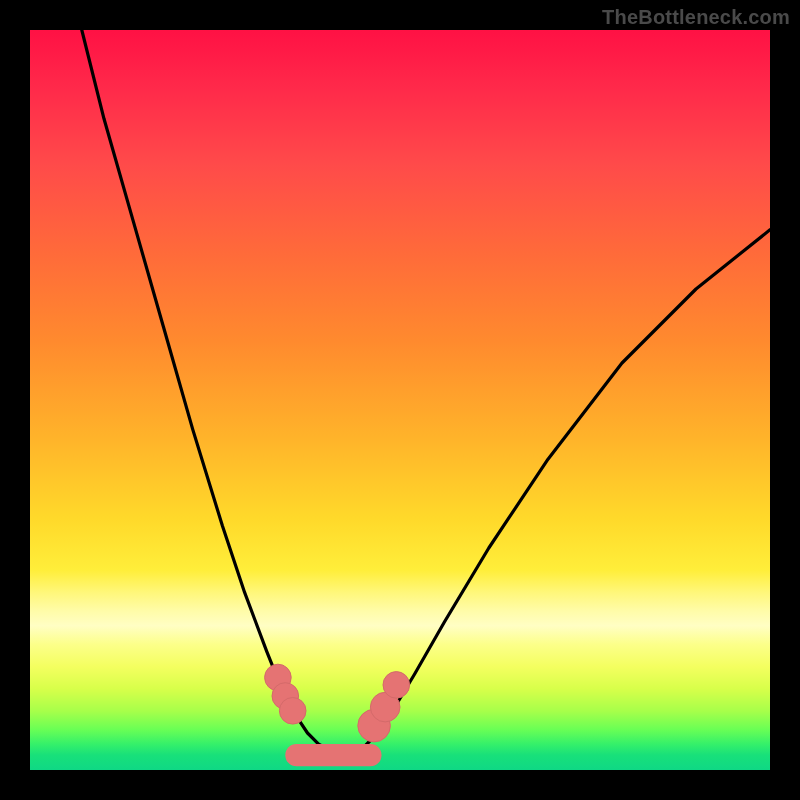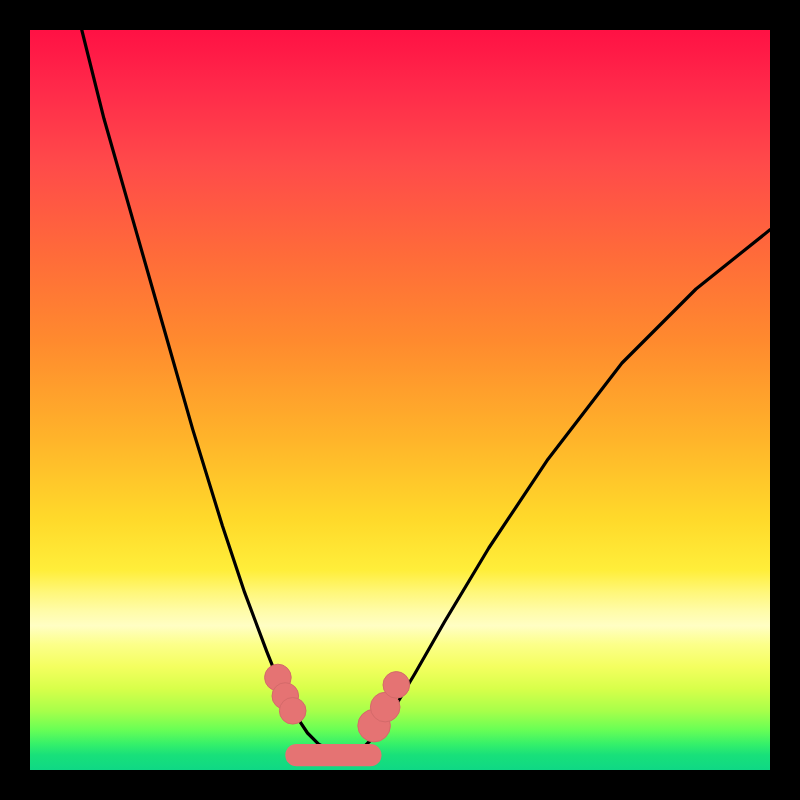--- a/index.html
+++ b/index.html
@@ -82,13 +82,14 @@
       <g id="markers-group">
           <circle cx="247.90" cy="647.50" r="13.3" fill="#e57373" stroke="#d46a6a" stroke-width="1"></circle>
           <circle cx="255.30" cy="666.00" r="13.3" fill="#e57373" stroke="#d46a6a" stroke-width="1"></circle>
           <circle cx="262.70" cy="680.80" r="13.3" fill="#e57373" stroke="#d46a6a" stroke-width="1"></circle>
           <circle cx="344.10" cy="695.60" r="16.3" fill="#e57373" stroke="#d46a6a" stroke-width="1"></circle>
           <circle cx="355.20" cy="677.10" r="14.8" fill="#e57373" stroke="#d46a6a" stroke-width="1"></circle>
           <circle cx="366.30" cy="654.90" r="13.3" fill="#e57373" stroke="#d46a6a" stroke-width="1"></circle>
         </g>
     </svg>
   </div>
+  <div class="annotation">TheBottleneck.com</div>
 </div>
 
 </body></html>

